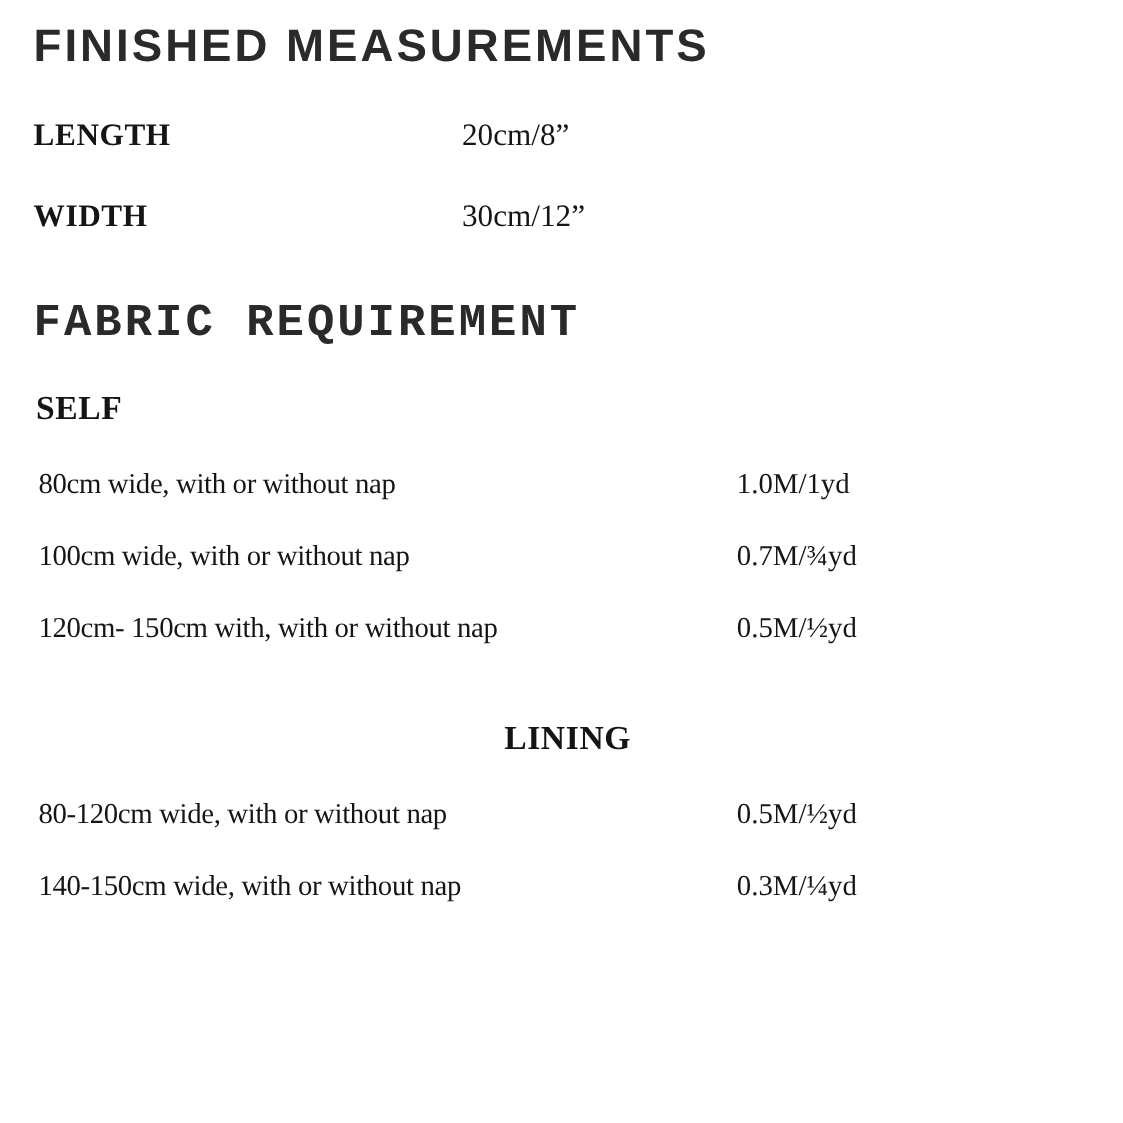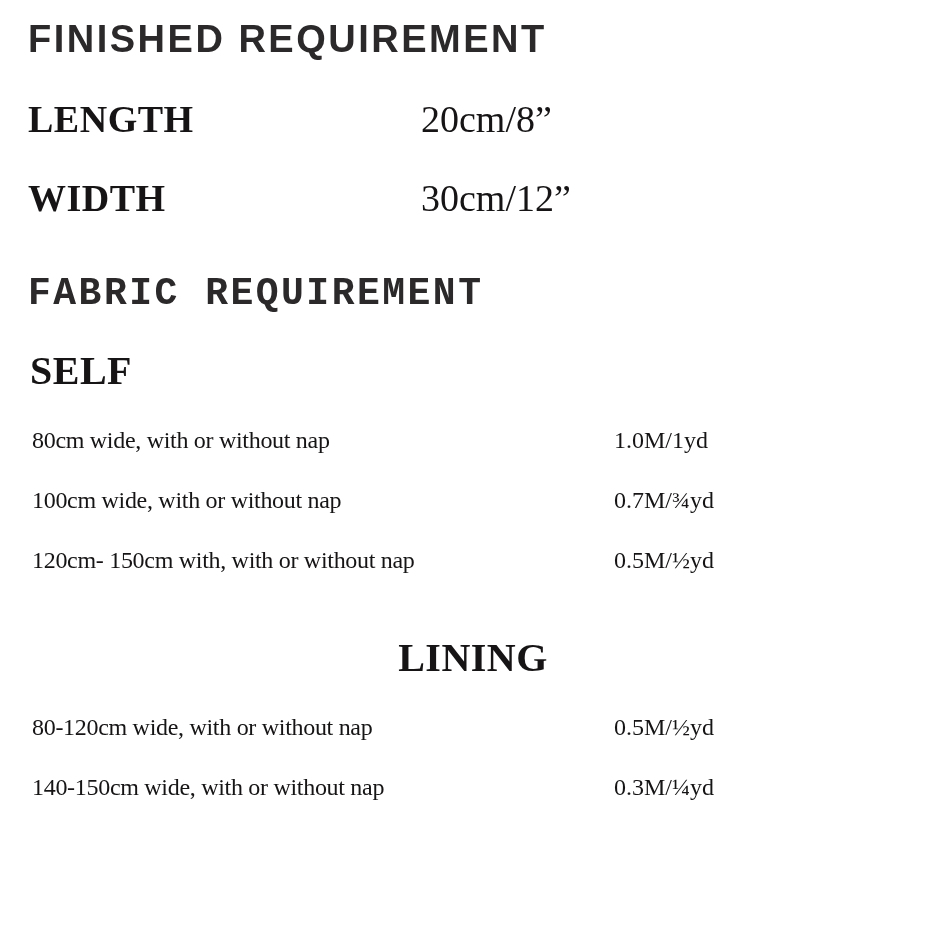--- a/index.html
+++ b/index.html
@@ -28,46 +28,45 @@
     margin: 0;
   }
   
   .meas-rows {
     margin-top: 42px;
   }
   .meas-row {
     display: grid;
     grid-template-columns: 357px 1fr;
     align-items: baseline;
-    font-size: 38px;
+    font-size: 26px;
     line-height: 1.0;
     margin-bottom: 41px;
     white-space: nowrap;
-    gap: 36px;
   }
   .meas-label {
     font-weight: 700;
     letter-spacing: 0.5px;
   }
   .meas-note {
     font-weight: 400;
     margin-left: 9px;
   }
   .meas-value {
     font-weight: 400;
   }
   
   .fabric-heading {
     margin-top: 58px;
     font-family: Liberation Mono, monospace;
   }
   .fabric-subheading {
     font-family: "Liberation Serif", serif;
     font-weight: 700;
-    font-size: 40px;
+    font-size: 28px;
     line-height: 1.0;
     letter-spacing: 0.5px;
     color: #161415;
     margin: 38px 0 0 2px;
   }
   .fabric-rows {
     margin-top: 37px;
   }
   .fabric-row {
     display: grid;
@@ -81,21 +80,21 @@
   }
   .fabric-desc { font-weight: 400; }
   .fabric-amount { font-weight: 400; letter-spacing: 0; }
   .lining-subheading { margin-top: 66px; text-align: center; }
 </style>
 </head>
 <body>
 
 <div class="page">
 
-  <h1 class="section-heading">FINISHED REQUIREMENT</h1>
+  <h1 class="section-heading">FINISHED MEASUREMENTS</h1>
 
   <div class="meas-rows">
     <div class="meas-row">
       <div>
         <span class="meas-label">LENGTH</span><span class="meas-note"></span>
       </div>
       <div class="meas-value">20cm/8”</div>
     </div>
 
     <div class="meas-row">

